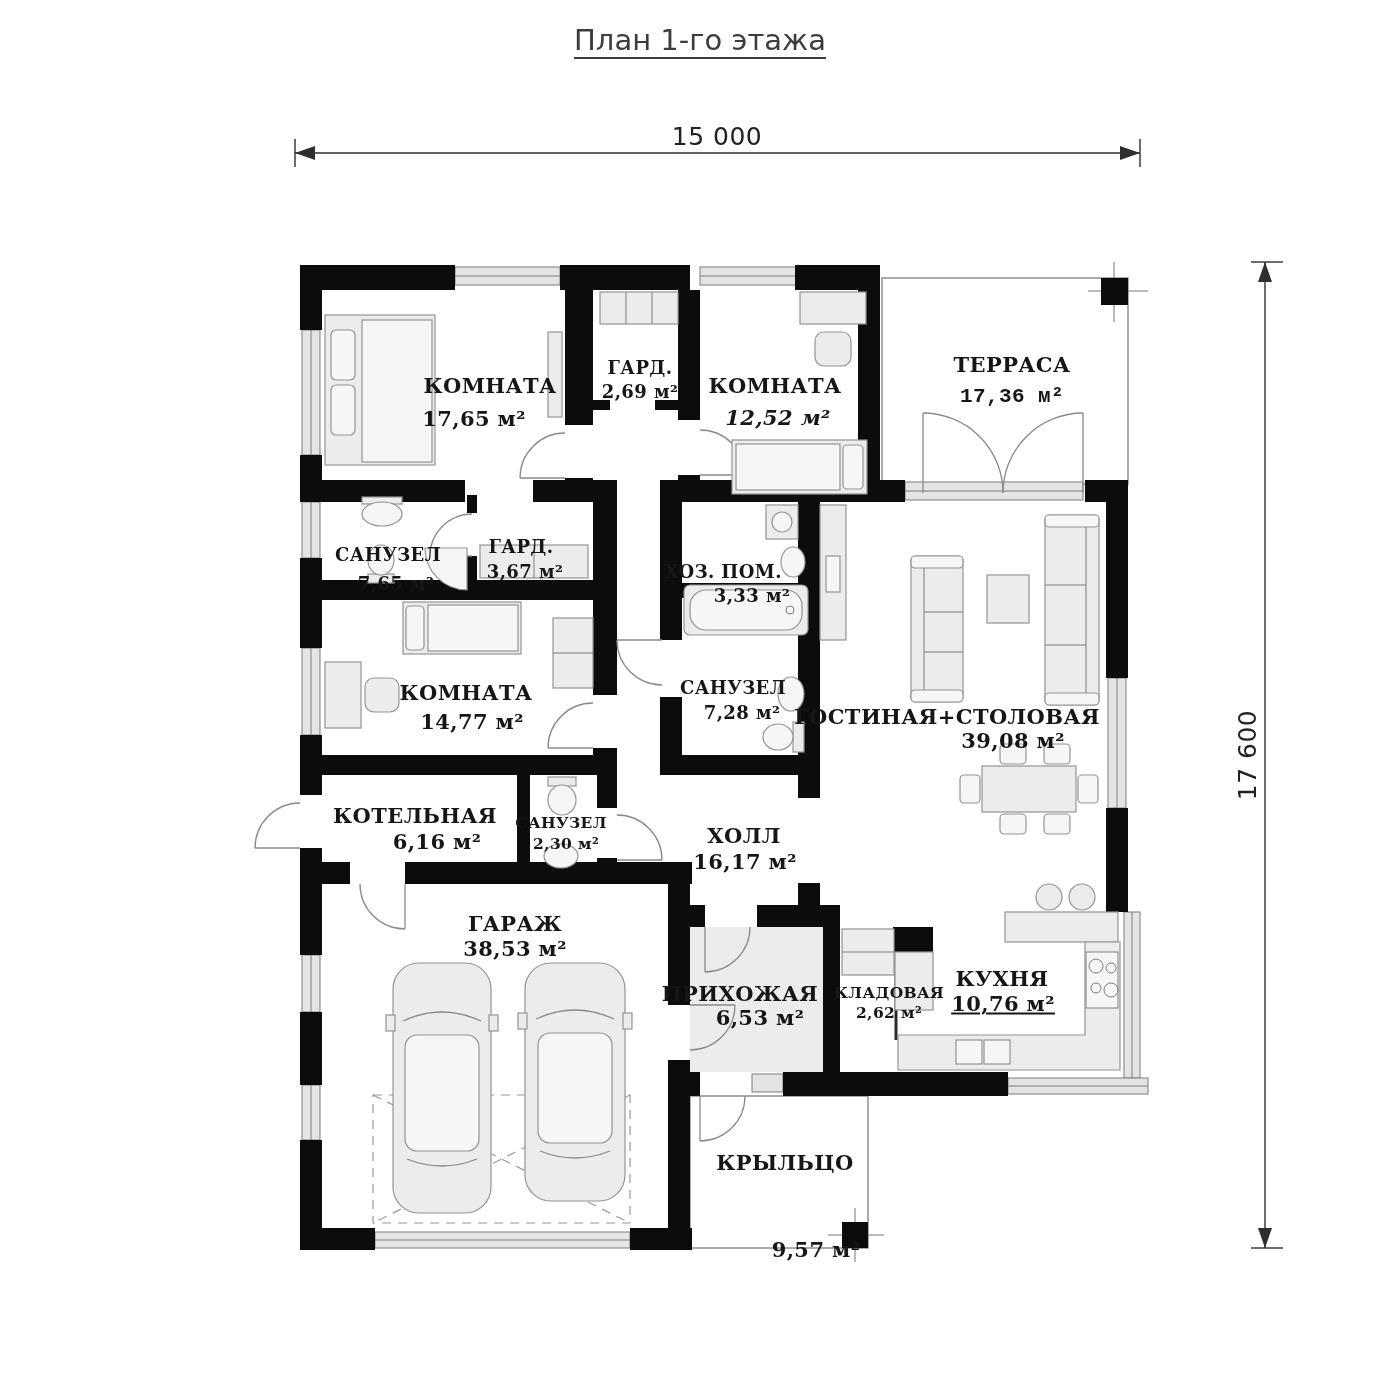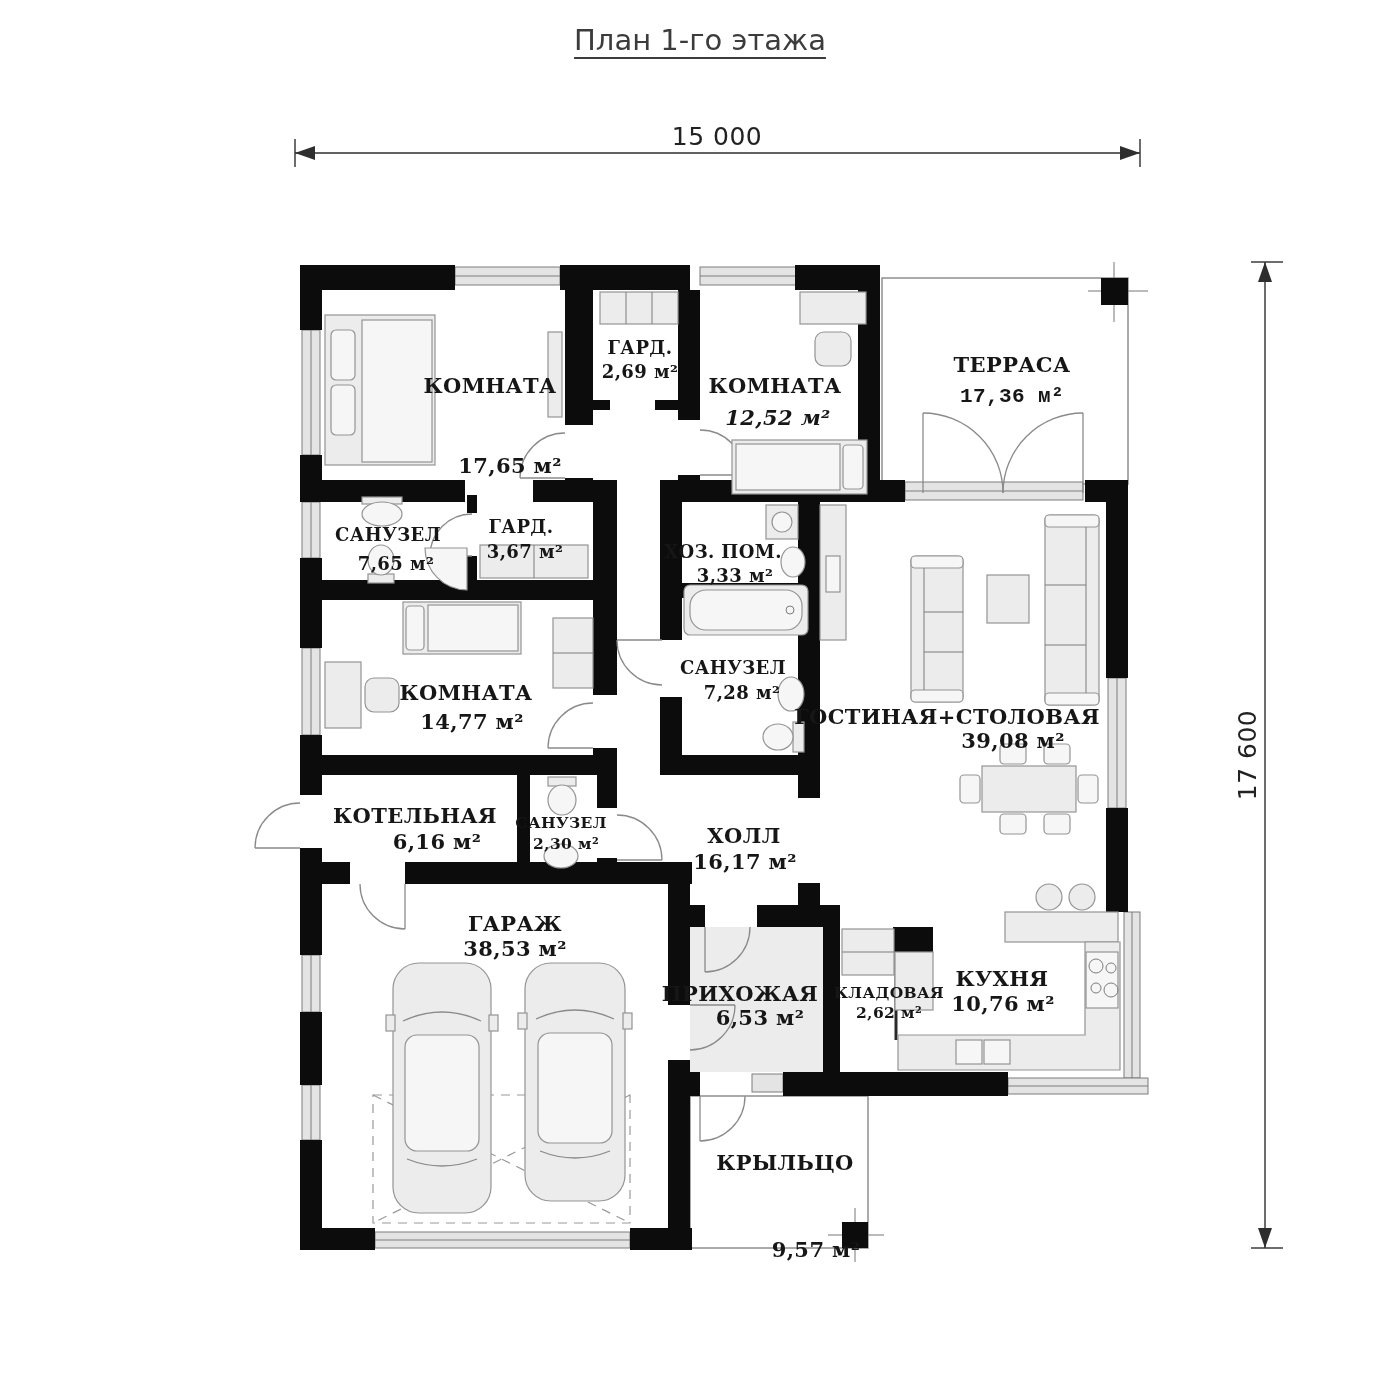--- a/index.html
+++ b/index.html
@@ -14,21 +14,21 @@
   .arc{fill:none;stroke:#8a8a8a;stroke-width:1.3;}
   .thin{fill:none;stroke:#8f8f8f;stroke-width:1.5;}
   .tick{stroke:#777;stroke-width:1;}
   .dimline{stroke:#2e2e2e;stroke-width:1.4;}
   .dash{fill:none;stroke:#9a9a9a;stroke-width:1.2;stroke-dasharray:9 7;}
   .floor{fill:#ececec;stroke:none;}
   .room-label{position:absolute;transform:translate(-50%,-50%);
       font-family:"DejaVu Serif","Liberation Serif",serif;font-weight:700;
       color:#161616;white-space:nowrap;letter-spacing:.4px;}
   .sz-lg{font-size:21px;}
-  .sz-md{font-size:18px;}
+  .sz-md{font-size:18px;margin-top:20px;}
   .sz-sm{font-size:15.5px;}
   .title{position:absolute;left:700px;top:40px;transform:translate(-50%,-50%);
       font-size:29px;color:#3c3c3c;text-decoration:underline;text-underline-offset:7px;
       white-space:nowrap;}
   .dim{position:absolute;font-size:25px;color:#222;white-space:nowrap;
       transform:translate(-50%,-50%);letter-spacing:.5px;}
   .dim.rot{transform:translate(-50%,-50%) rotate(-90deg);}
 </style>
 </head>
 <body>
@@ -343,50 +343,50 @@
     <polygon points="1265,1248 1258,1228 1272,1228" fill="#2e2e2e"></polygon>
   </g>
 </svg>
 
 <div class="title">План 1-го этажа</div>
 <div class="dim" style="left:717px;top:136px;">15 000</div>
 <div class="dim rot" style="left:1247px;top:755px;">17 600</div>
 
 <div>
   <div class="room-label sz-lg" style="left:490px;top:385px;">КОМНАТА</div>
-  <div class="room-label sz-lg" style="left:510px;top:418px;margin-top:47px;">17,65 м²</div>
+  <div class="room-label sz-lg" style="left:474px;top:418px;">17,65 м²</div>
   <div class="room-label sz-md" style="left:640px;top:347px;">ГАРД.</div>
   <div class="room-label sz-md" style="left:640px;top:371px;">2,69 м²</div>
   <div class="room-label sz-lg" style="left:775px;top:385px;">КОМНАТА</div>
   <div class="room-label sz-lg" style="left:778px;top:417px;font-style:italic;">12,52 м²</div>
   <div class="room-label sz-lg" style="left:1012px;top:364px;">ТЕРРАСА</div>
   <div class="room-label sz-lg" style="left:1012px;top:396px;font-family:Liberation Mono, monospace;">17,36 м²</div>
   <div class="room-label sz-md" style="left:388px;top:534px;">САНУЗЕЛ</div>
   <div class="room-label sz-md" style="left:396px;top:563px;">7,65 м²</div>
   <div class="room-label sz-md" style="left:521px;top:526px;">ГАРД.</div>
   <div class="room-label sz-md" style="left:525px;top:551px;">3,67 м²</div>
   <div class="room-label sz-md" style="left:723px;top:551px;">ХОЗ. ПОМ.</div>
-  <div class="room-label sz-md" style="left:735px;top:575px;text-align:center;">3,33 м²</div>
+  <div class="room-label sz-md" style="left:752px;top:575px;text-align:center;">3,33 м²</div>
   <div class="room-label sz-md" style="left:733px;top:667px;">САНУЗЕЛ</div>
   <div class="room-label sz-md" style="left:742px;top:692px;">7,28 м²</div>
   <div class="room-label sz-lg" style="left:466px;top:692px;">КОМНАТА</div>
   <div class="room-label sz-lg" style="left:472px;top:721px;">14,77 м²</div>
   <div class="room-label sz-lg" style="left:947px;top:716px;">ГОСТИНАЯ+СТОЛОВАЯ</div>
   <div class="room-label sz-lg" style="left:1013px;top:740px;">39,08 м²</div>
   <div class="room-label sz-lg" style="left:415px;top:815px;">КОТЕЛЬНАЯ</div>
   <div class="room-label sz-lg" style="left:437px;top:841px;">6,16 м²</div>
   <div class="room-label sz-sm" style="left:561px;top:822px;">САНУЗЕЛ</div>
   <div class="room-label sz-sm" style="left:566px;top:843px;">2,30 м²</div>
   <div class="room-label sz-lg" style="left:744px;top:835px;">ХОЛЛ</div>
   <div class="room-label sz-lg" style="left:745px;top:861px;">16,17 м²</div>
   <div class="room-label sz-lg" style="left:515px;top:923px;">ГАРАЖ</div>
   <div class="room-label sz-lg" style="left:515px;top:948px;">38,53 м²</div>
   <div class="room-label sz-lg" style="left:740px;top:993px;">ПРИХОЖАЯ</div>
   <div class="room-label sz-lg" style="left:760px;top:1017px;">6,53 м²</div>
   <div class="room-label sz-sm" style="left:877px;top:992px;margin-left:12px;">КЛАДОВАЯ</div>
   <div class="room-label sz-sm" style="left:889px;top:1012px;">2,62 м²</div>
   <div class="room-label sz-lg" style="left:1002px;top:978px;">КУХНЯ</div>
-  <div class="room-label sz-lg" style="left:1003px;top:1003px;">10,76 м²</div>
+  <div class="room-label sz-lg" style="left:1003px;top:1003px;text-decoration:underline;">10,76 м²</div>
   <div class="room-label sz-lg" style="left:785px;top:1162px;">КРЫЛЬЦО</div>
   <div class="room-label sz-lg" style="left:796px;top:1249px;margin-left:20px;">9,57 м²</div>
 </div>
 
 </div>
 
 </body></html>

